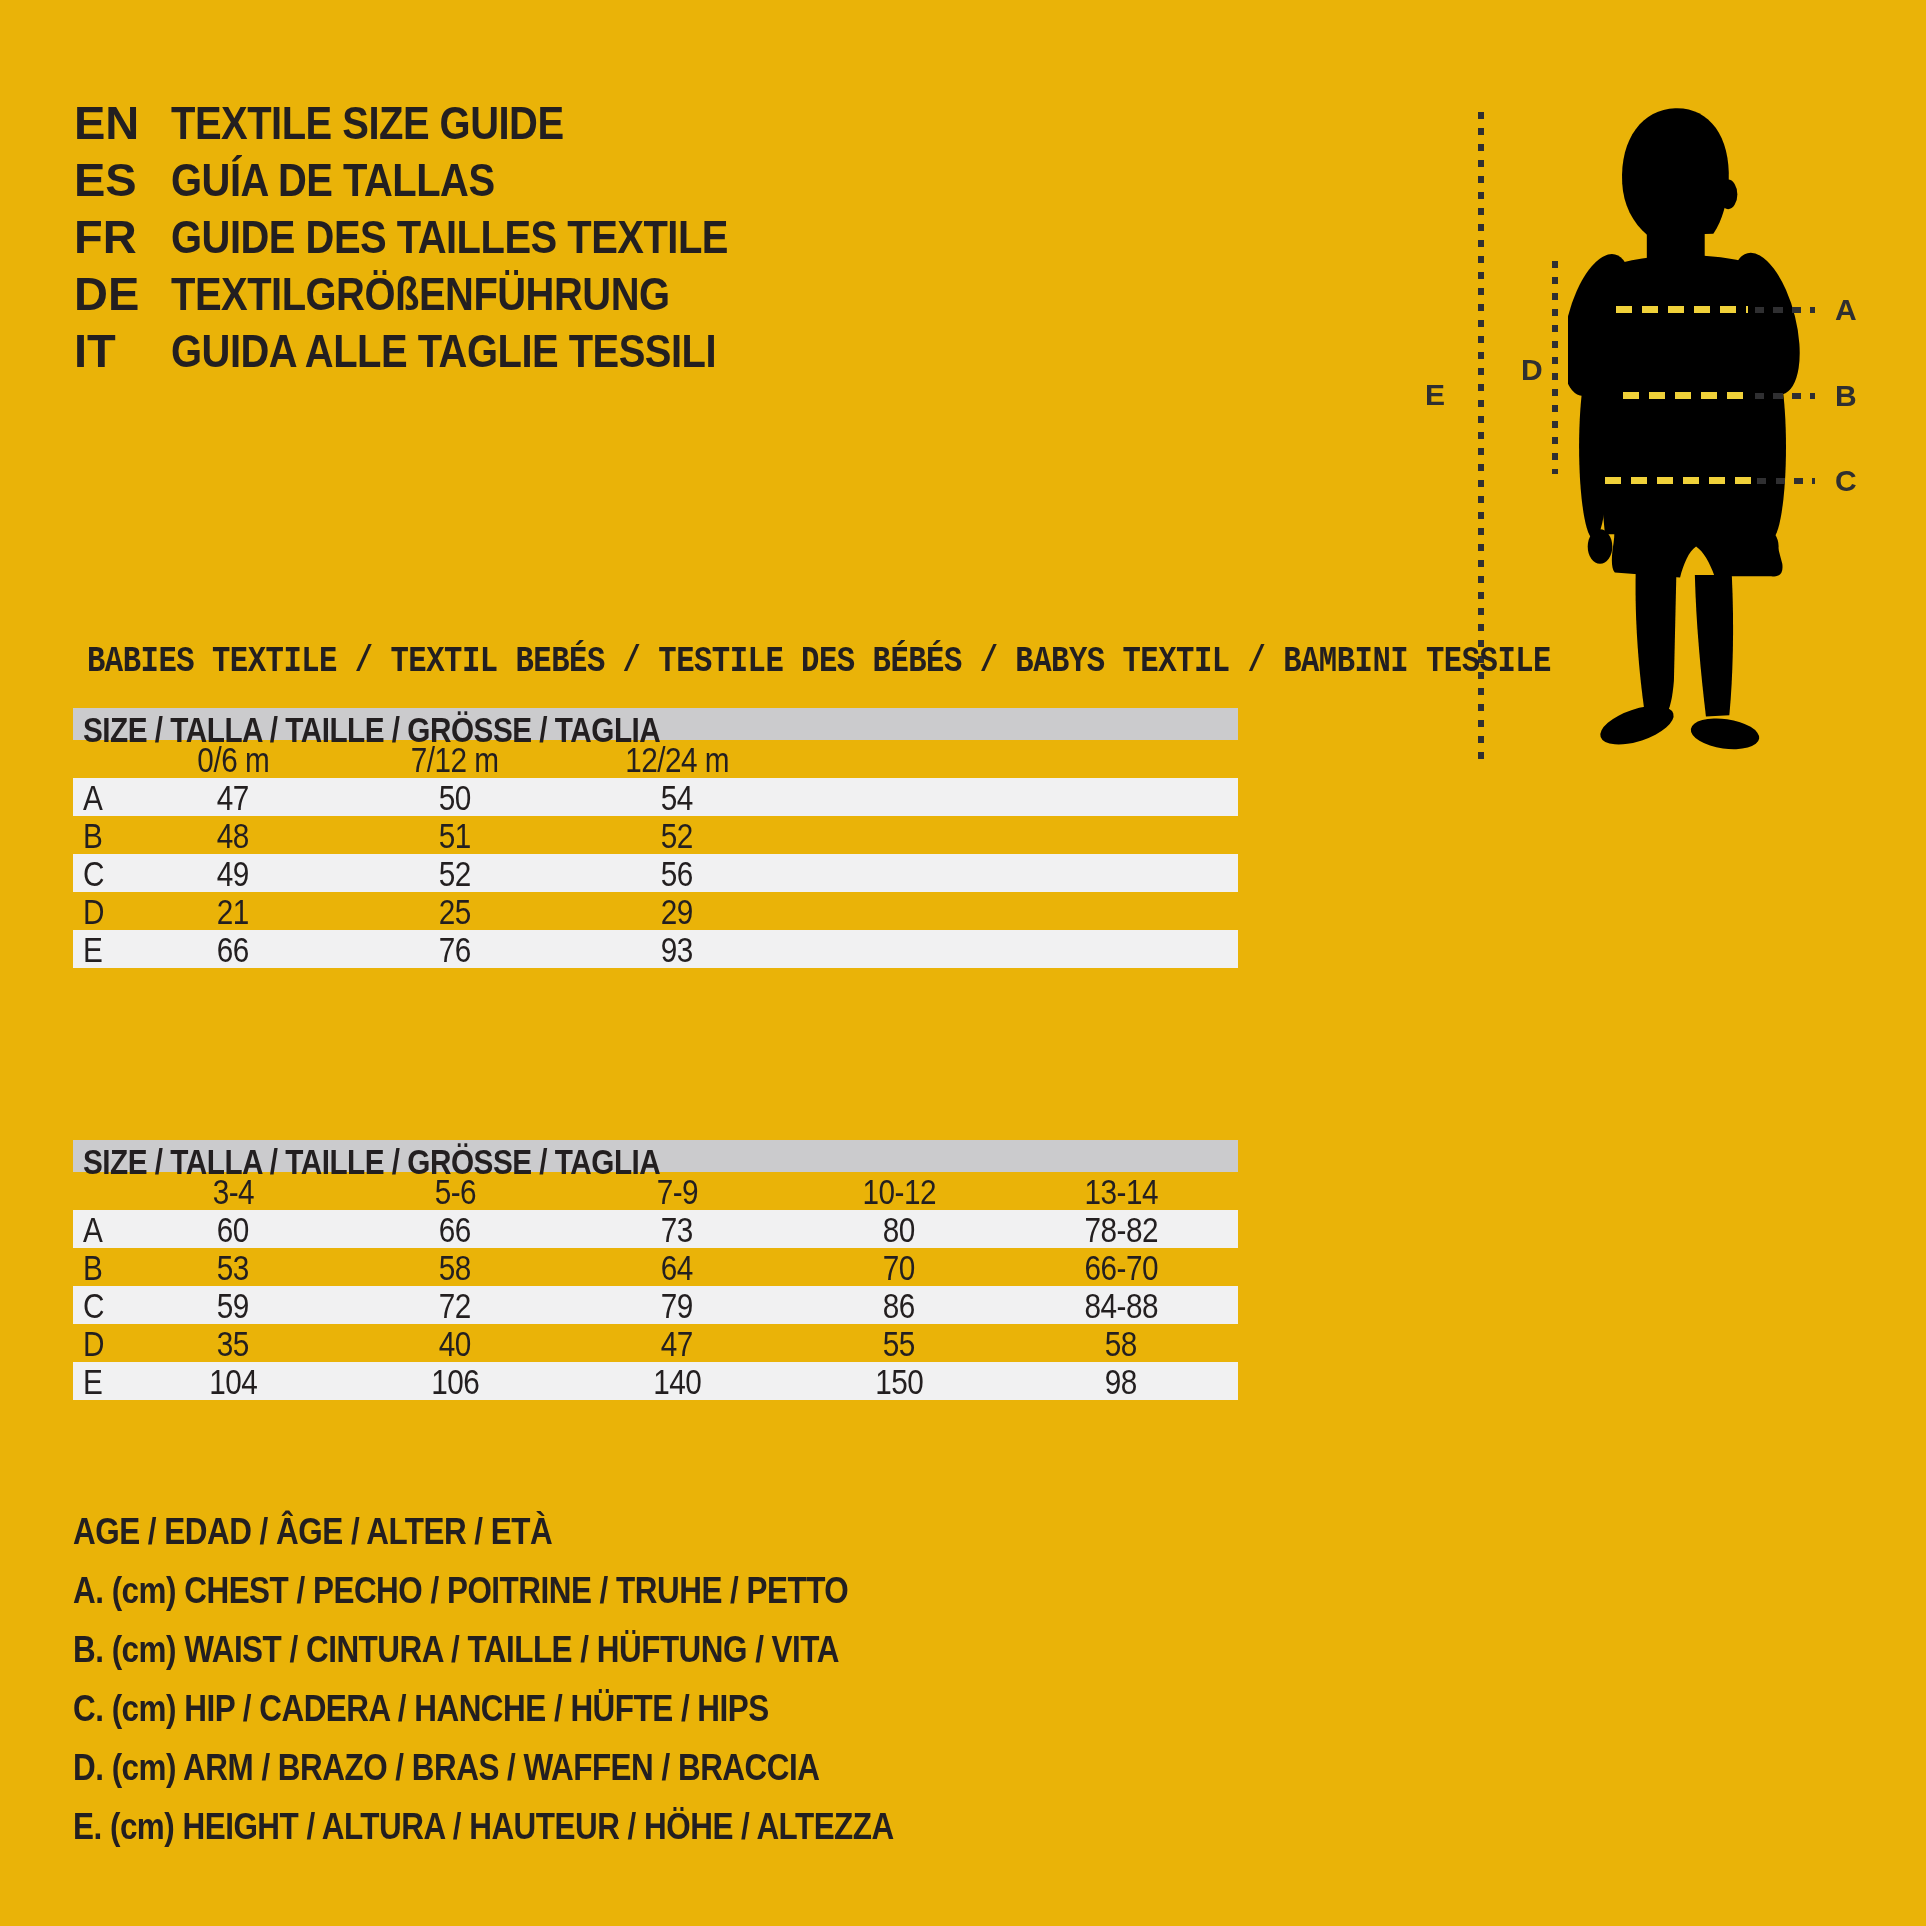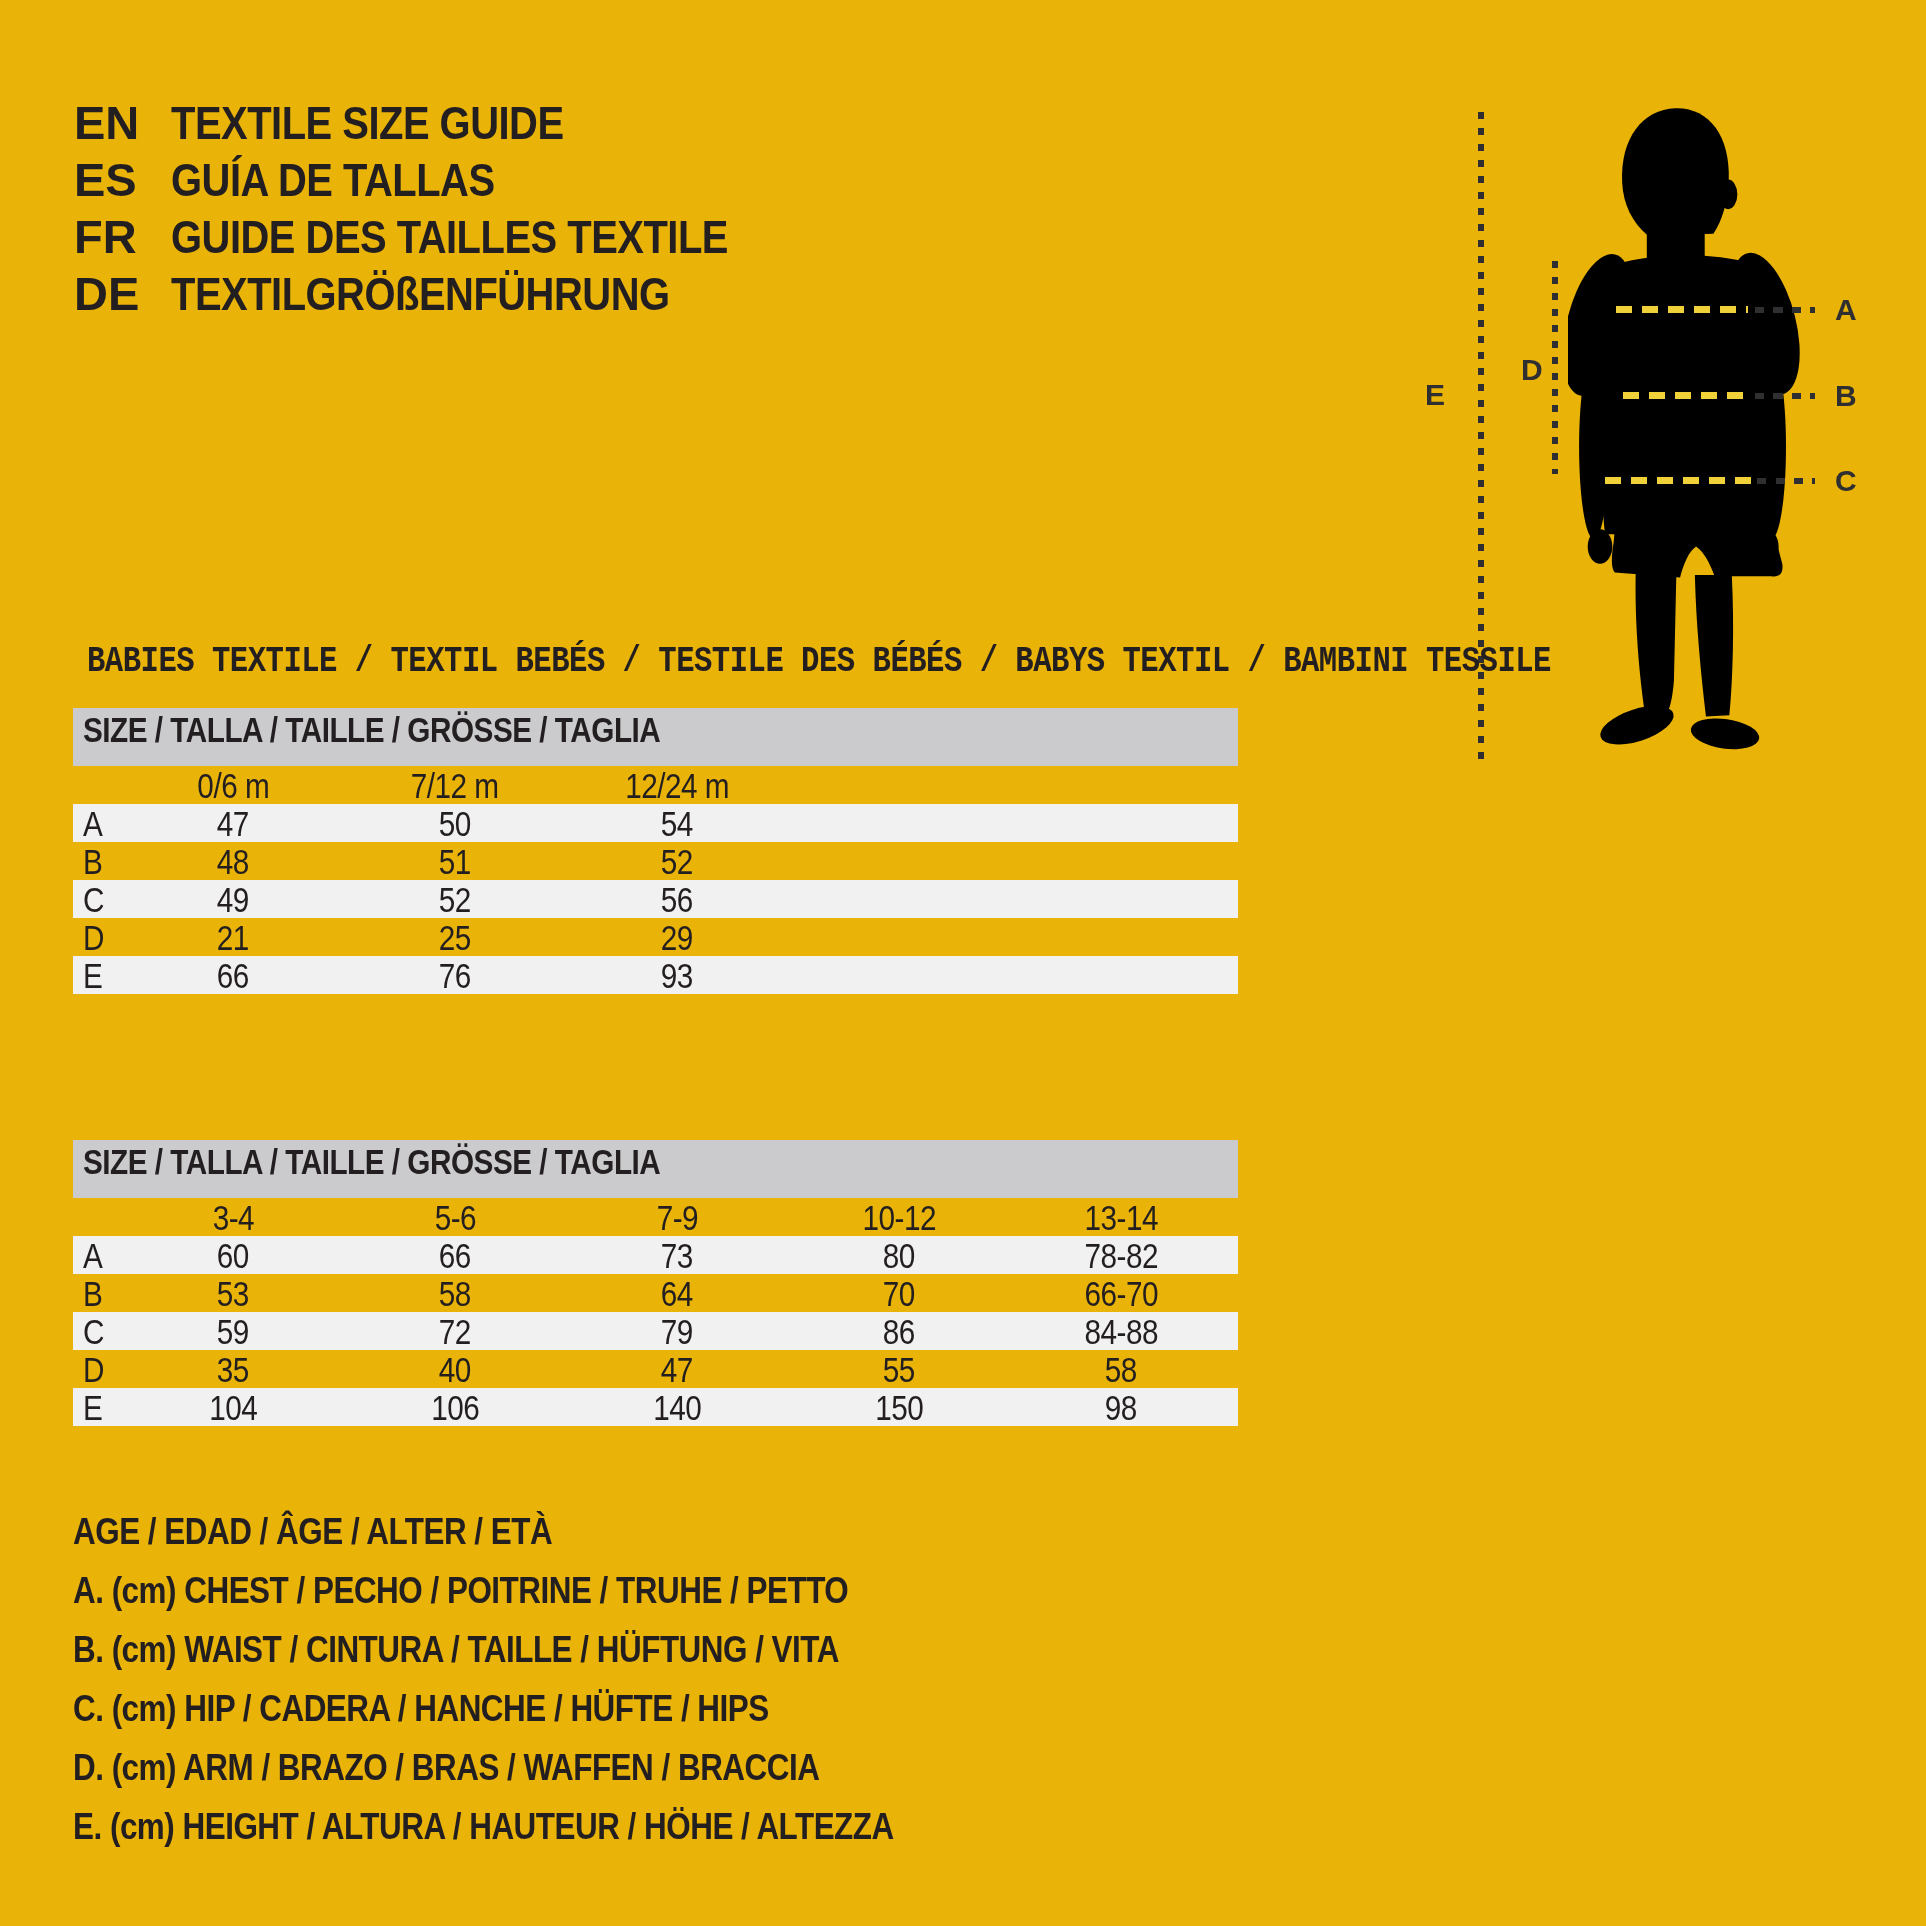--- a/index.html
+++ b/index.html
@@ -25,21 +25,21 @@
            background:repeating-linear-gradient(90deg,#2f2f31 0 9.2px,transparent 9.2px 18.5px); }
   .vdots { position:absolute; width:6.2px;
            background:repeating-linear-gradient(180deg,#2f2f31 0 7.4px,transparent 7.4px 16px); }
   .fig-label { position:absolute; font-size:30px; line-height:39px; font-weight:700; color:#2f2f31; }
 
   
   .section-title { position:absolute; left:87px; font-size:36px; font-weight:700; line-height:39px;font-family:Liberation Mono, monospace; }
 
   
   .tbl { position:absolute; left:73px; width:1165px; }
-  .size-bar { height:58px; background:#cbcbcd; line-height:44px; padding-left:10px; font-size:35px; font-weight:700; }
+  .size-bar { height:32px; background:#cbcbcd; line-height:44px; padding-left:10px; font-size:35px; font-weight:700; }
   .trow { display:grid; height:38px; align-items:center; font-size:35px; font-weight:400; }
   .tbl-babies .trow   { grid-template-columns:49px 222px 222px 222px; }
   .tbl-children .trow { grid-template-columns:49px 222px 222px 222px 222px 222px; }
   .trow.alt { background:#f1f1f2; }
   .trow .rl { padding-left:10px; }
   .trow .cv { text-align:center; }
 
   
   .legend { position:absolute; left:73px; top:1511px; }
   .legend-line { display:flex; height:59px; font-size:37px; font-weight:700; }
@@ -61,20 +61,24 @@
       <span class="cond">GUÍA DE TALLAS</span>
     </div>
     <div class="lang-row">
       <span class="lang-code">FR</span>
       <span class="cond">GUIDE DES TAILLES TEXTILE</span>
     </div>
     <div class="lang-row">
       <span class="lang-code">DE</span>
       <span class="cond">TEXTILGRÖßENFÜHRUNG</span>
     </div>
+    <div class="lang-row">
+      <span class="lang-code">IT</span>
+      <span class="cond">GUIDA ALLE TAGLIE TESSILI</span>
+    </div>
   </div>
 
   <svg class="sil" width="234" height="662" viewBox="0 0 380 1075" xmlns="http://www.w3.org/2000/svg">
     <g fill="#000000">
 
       <path d="M 88 132 C 84 58 122 12 174 10 C 228 8 264 54 261 128 C 259 162 251 192 236 214 L 130 217 C 104 196 90 166 88 132 Z"></path>
       <ellipse cx="260" cy="150" rx="15" ry="24"></ellipse>
 
       <rect x="128" y="198" width="94" height="64"></rect>
 

